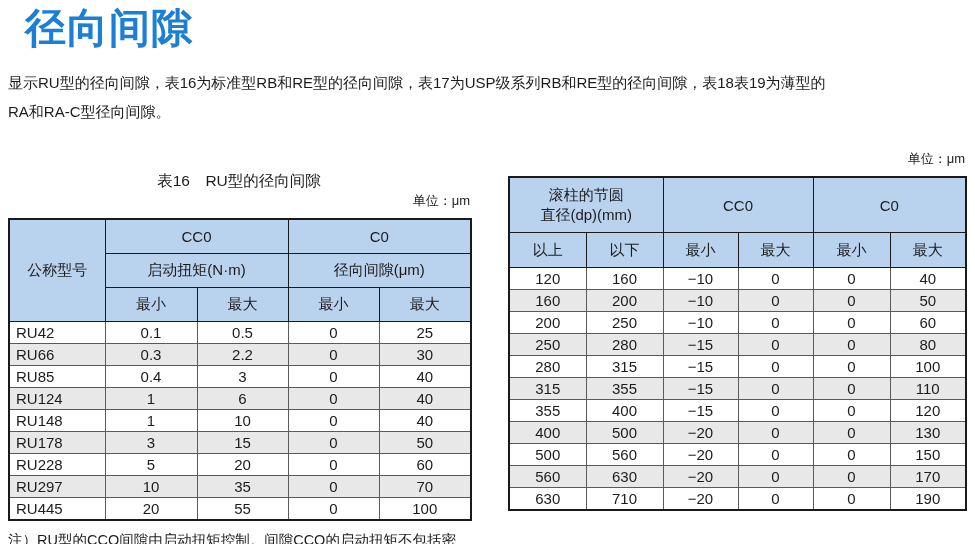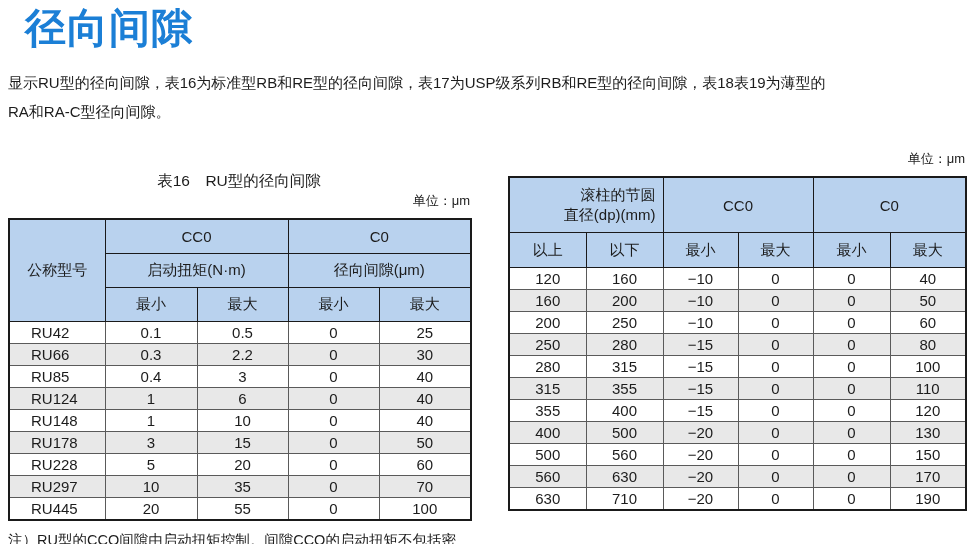--- a/index.html
+++ b/index.html
@@ -51,26 +51,26 @@
     font-size:15px;text-align:center;padding:0;line-height:21px;
     background:#ffffff;
   }
   table.data-table tbody tr{height:22px;}
   table.data-table tbody tr:nth-child(even) td{background:var(--alt-gray);}
 
   
   .t16 thead tr:nth-child(1){height:34px;}
   .t16 thead tr:nth-child(2){height:23px;}
   .t16 thead tr:nth-child(3){height:22px;}
-  .t16 tbody td:first-child{text-align:left;padding-left:21px;}
+  .t16 tbody td:first-child{text-align:left;padding-left:6px;}
 
   
   .t18 thead tr:nth-child(1){height:44px;}
   .t18 thead tr:nth-child(2){height:35px;}
-  .t18 th .two-line{display:block;line-height:20px;text-align:right;}
+  .t18 th .two-line{display:block;line-height:20px;}
 
   .note{
     margin-top:8px;font-size:14.5px;line-height:22px;color:var(--text);
   }
   .note .note-l2{padding-left:30px;}
 </style>
 </head>
 <body>
 
 <h1 class="page-title">径向间隙</h1>

